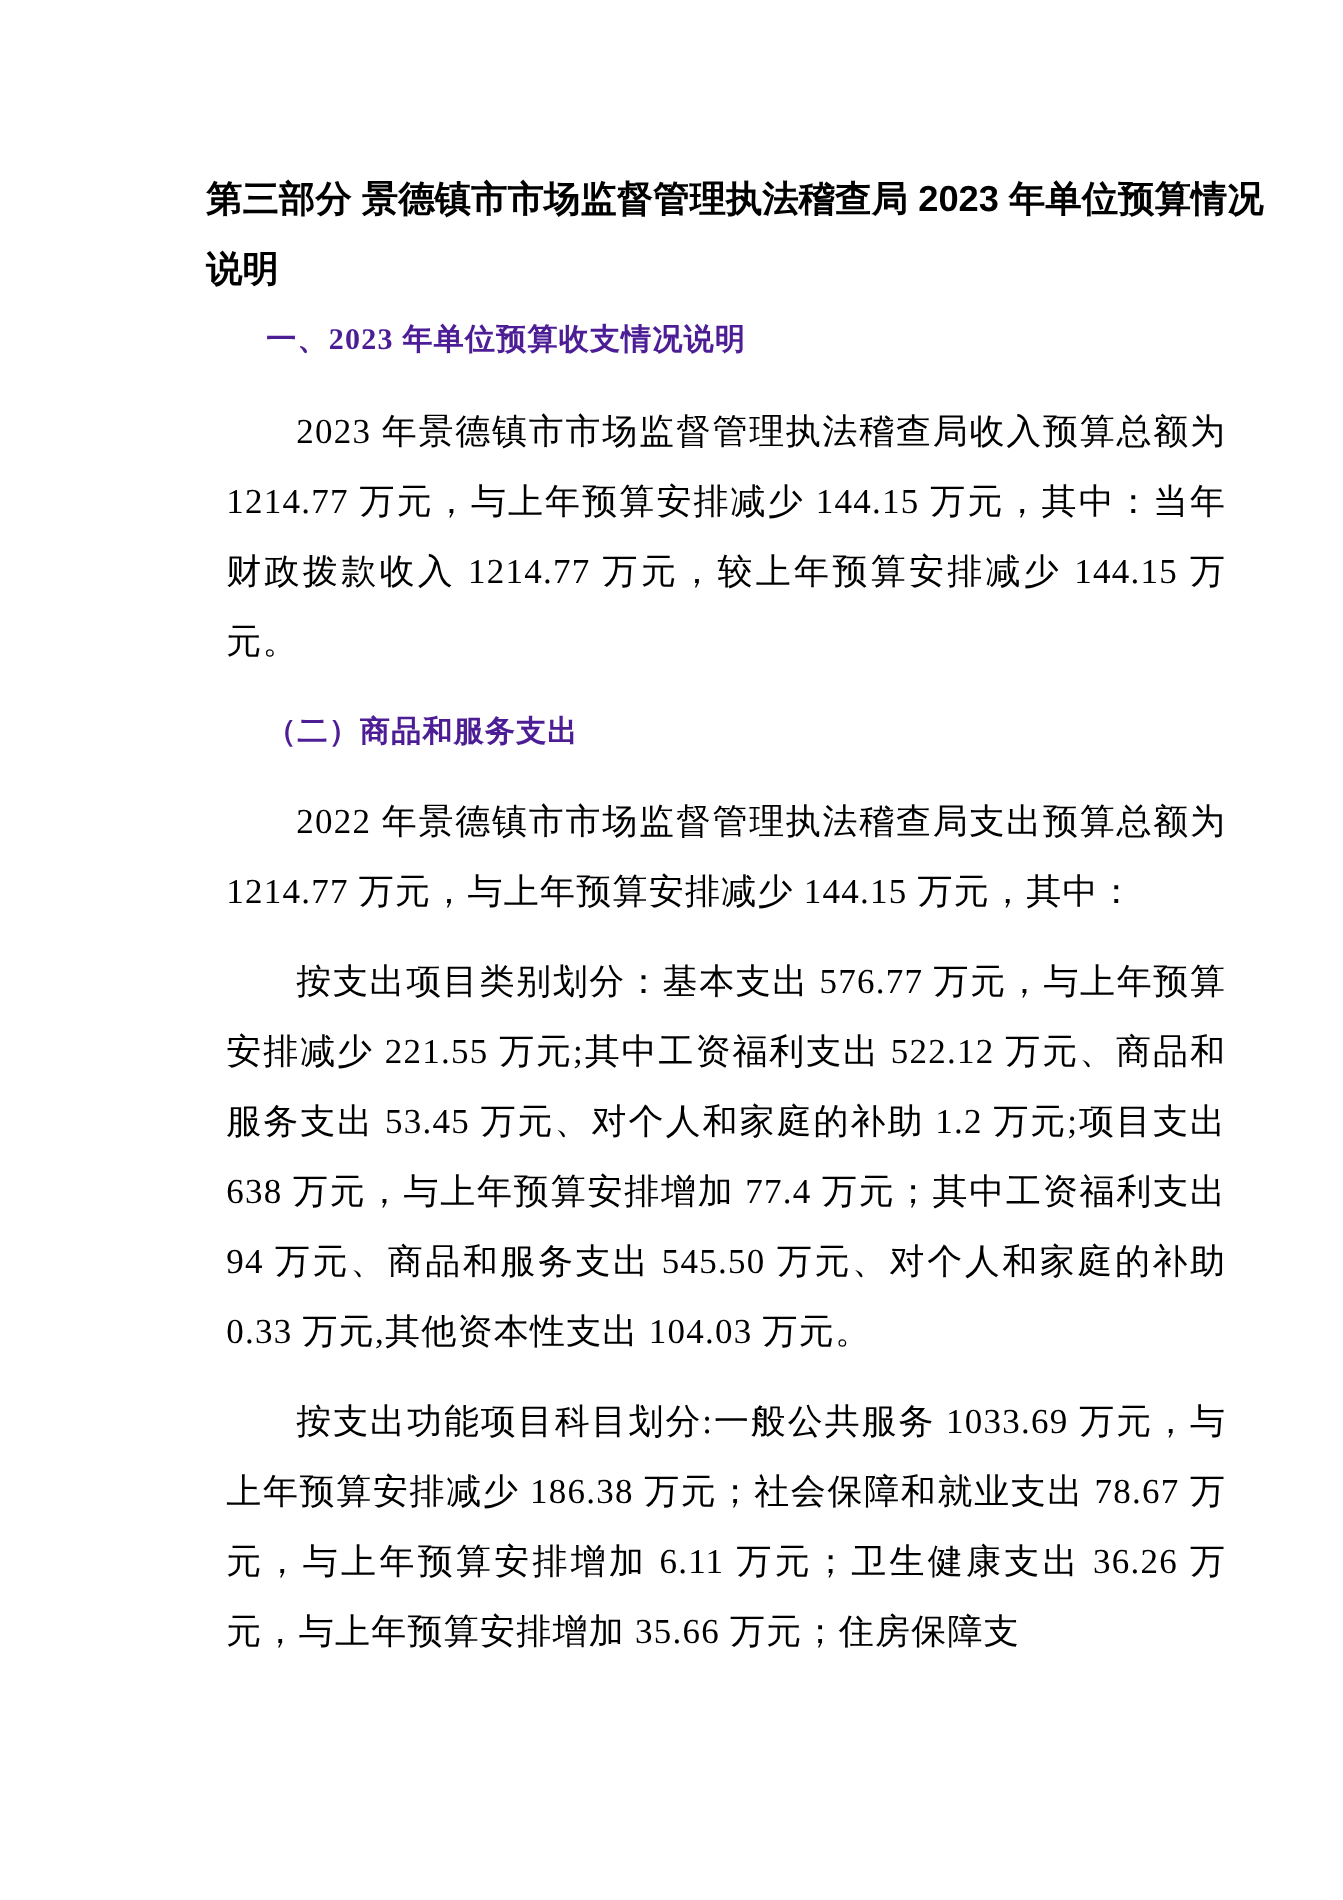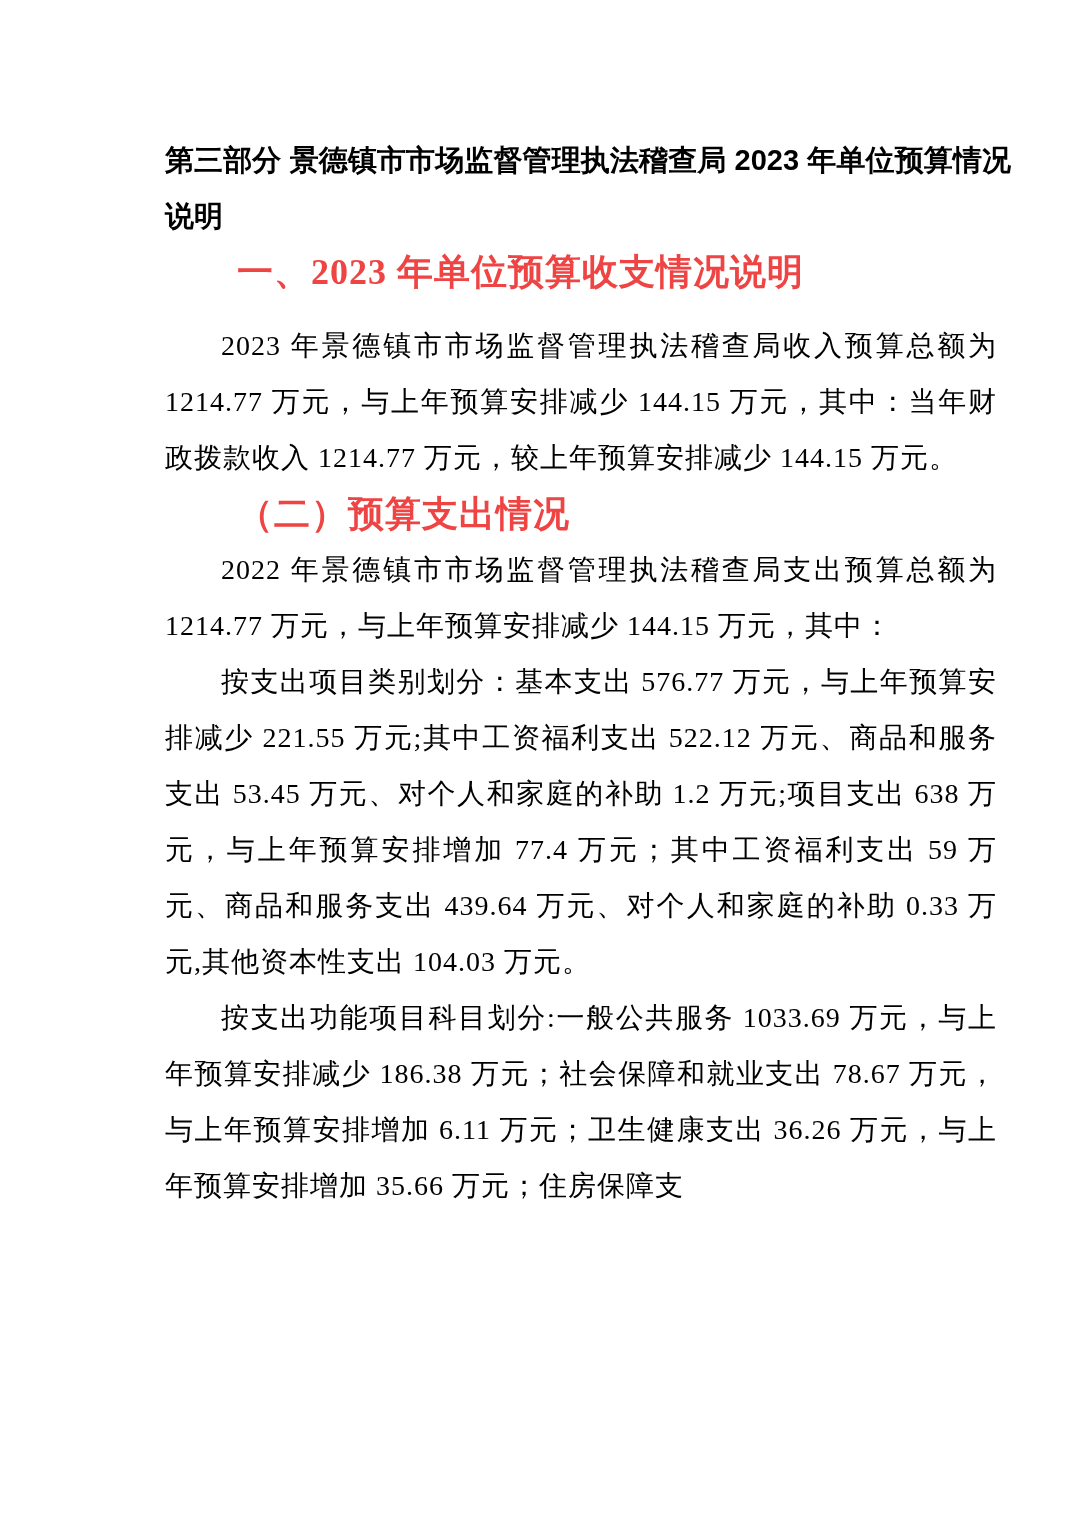--- a/index.html
+++ b/index.html
@@ -24,28 +24,28 @@
     font-size: 29px;
     line-height: 56px;
     text-align: justify;
     text-justify: inter-character;
     color: #000000;
   }
   .heading-1, .heading-2 {
     margin: 0;
     font-family: "Liberation Serif", "DejaVu Serif", serif;
     font-weight: bold;
-    font-size: 36px;
+    font-size: 24px;
     line-height: 56px;
     text-indent: 2em;
     letter-spacing: 1px;
-    color: #ef4444;
+    color: #4c1d95;
   }
   .paragraph {
-    margin: 0;
+    margin: 16px;
     font-family: "Liberation Serif", "DejaVu Serif", serif;
     font-weight: normal;
     font-size: 28px;
     line-height: 56px;
     text-indent: 2em;
     letter-spacing: 1px;
     text-align: justify;
     text-justify: inter-character;
     color: #000000;
   }
@@ -57,20 +57,20 @@
 <body>
 
 <div class="page">
   <h1 class="doc-title">第三部分 景德镇市市场监督管理执法稽查局 2023 年单位预算情况说明</h1>
 
   <h2 class="heading-1">一、2023 年单位预算收支情况说明</h2>
 
 
   <p class="paragraph first-extra">2023 年景德镇市市场监督管理执法稽查局收入预算总额为 1214.77 万元，与上年预算安排减少 144.15 万元，其中：当年财政拨款收入 1214.77 万元，较上年预算安排减少 144.15 万元。</p>
 
-  <h3 class="heading-2">（二）预算支出情况</h3>
+  <h3 class="heading-2">（二）商品和服务支出</h3>
 
   <p class="paragraph">2022 年景德镇市市场监督管理执法稽查局支出预算总额为 1214.77 万元，与上年预算安排减少 144.15 万元，其中：</p>
 
-  <p class="paragraph">按支出项目类别划分：基本支出 576.77 万元，与上年预算安排减少 221.55 万元;其中工资福利支出 522.12 万元、商品和服务支出 53.45 万元、对个人和家庭的补助 1.2 万元;项目支出 638 万元，与上年预算安排增加 77.4 万元；其中工资福利支出 59 万元、商品和服务支出 439.64 万元、对个人和家庭的补助 0.33 万元,其他资本性支出 104.03 万元。</p>
+  <p class="paragraph">按支出项目类别划分：基本支出 576.77 万元，与上年预算安排减少 221.55 万元;其中工资福利支出 522.12 万元、商品和服务支出 53.45 万元、对个人和家庭的补助 1.2 万元;项目支出 638 万元，与上年预算安排增加 77.4 万元；其中工资福利支出 94 万元、商品和服务支出 545.50 万元、对个人和家庭的补助 0.33 万元,其他资本性支出 104.03 万元。</p>
 
   <p class="paragraph">按支出功能项目科目划分:一般公共服务 1033.69 万元，与上年预算安排减少 186.38 万元；社会保障和就业支出 78.67 万元，与上年预算安排增加 6.11 万元；卫生健康支出 36.26 万元，与上年预算安排增加 35.66 万元；住房保障支</p>
 </div>
 
 </body></html>

